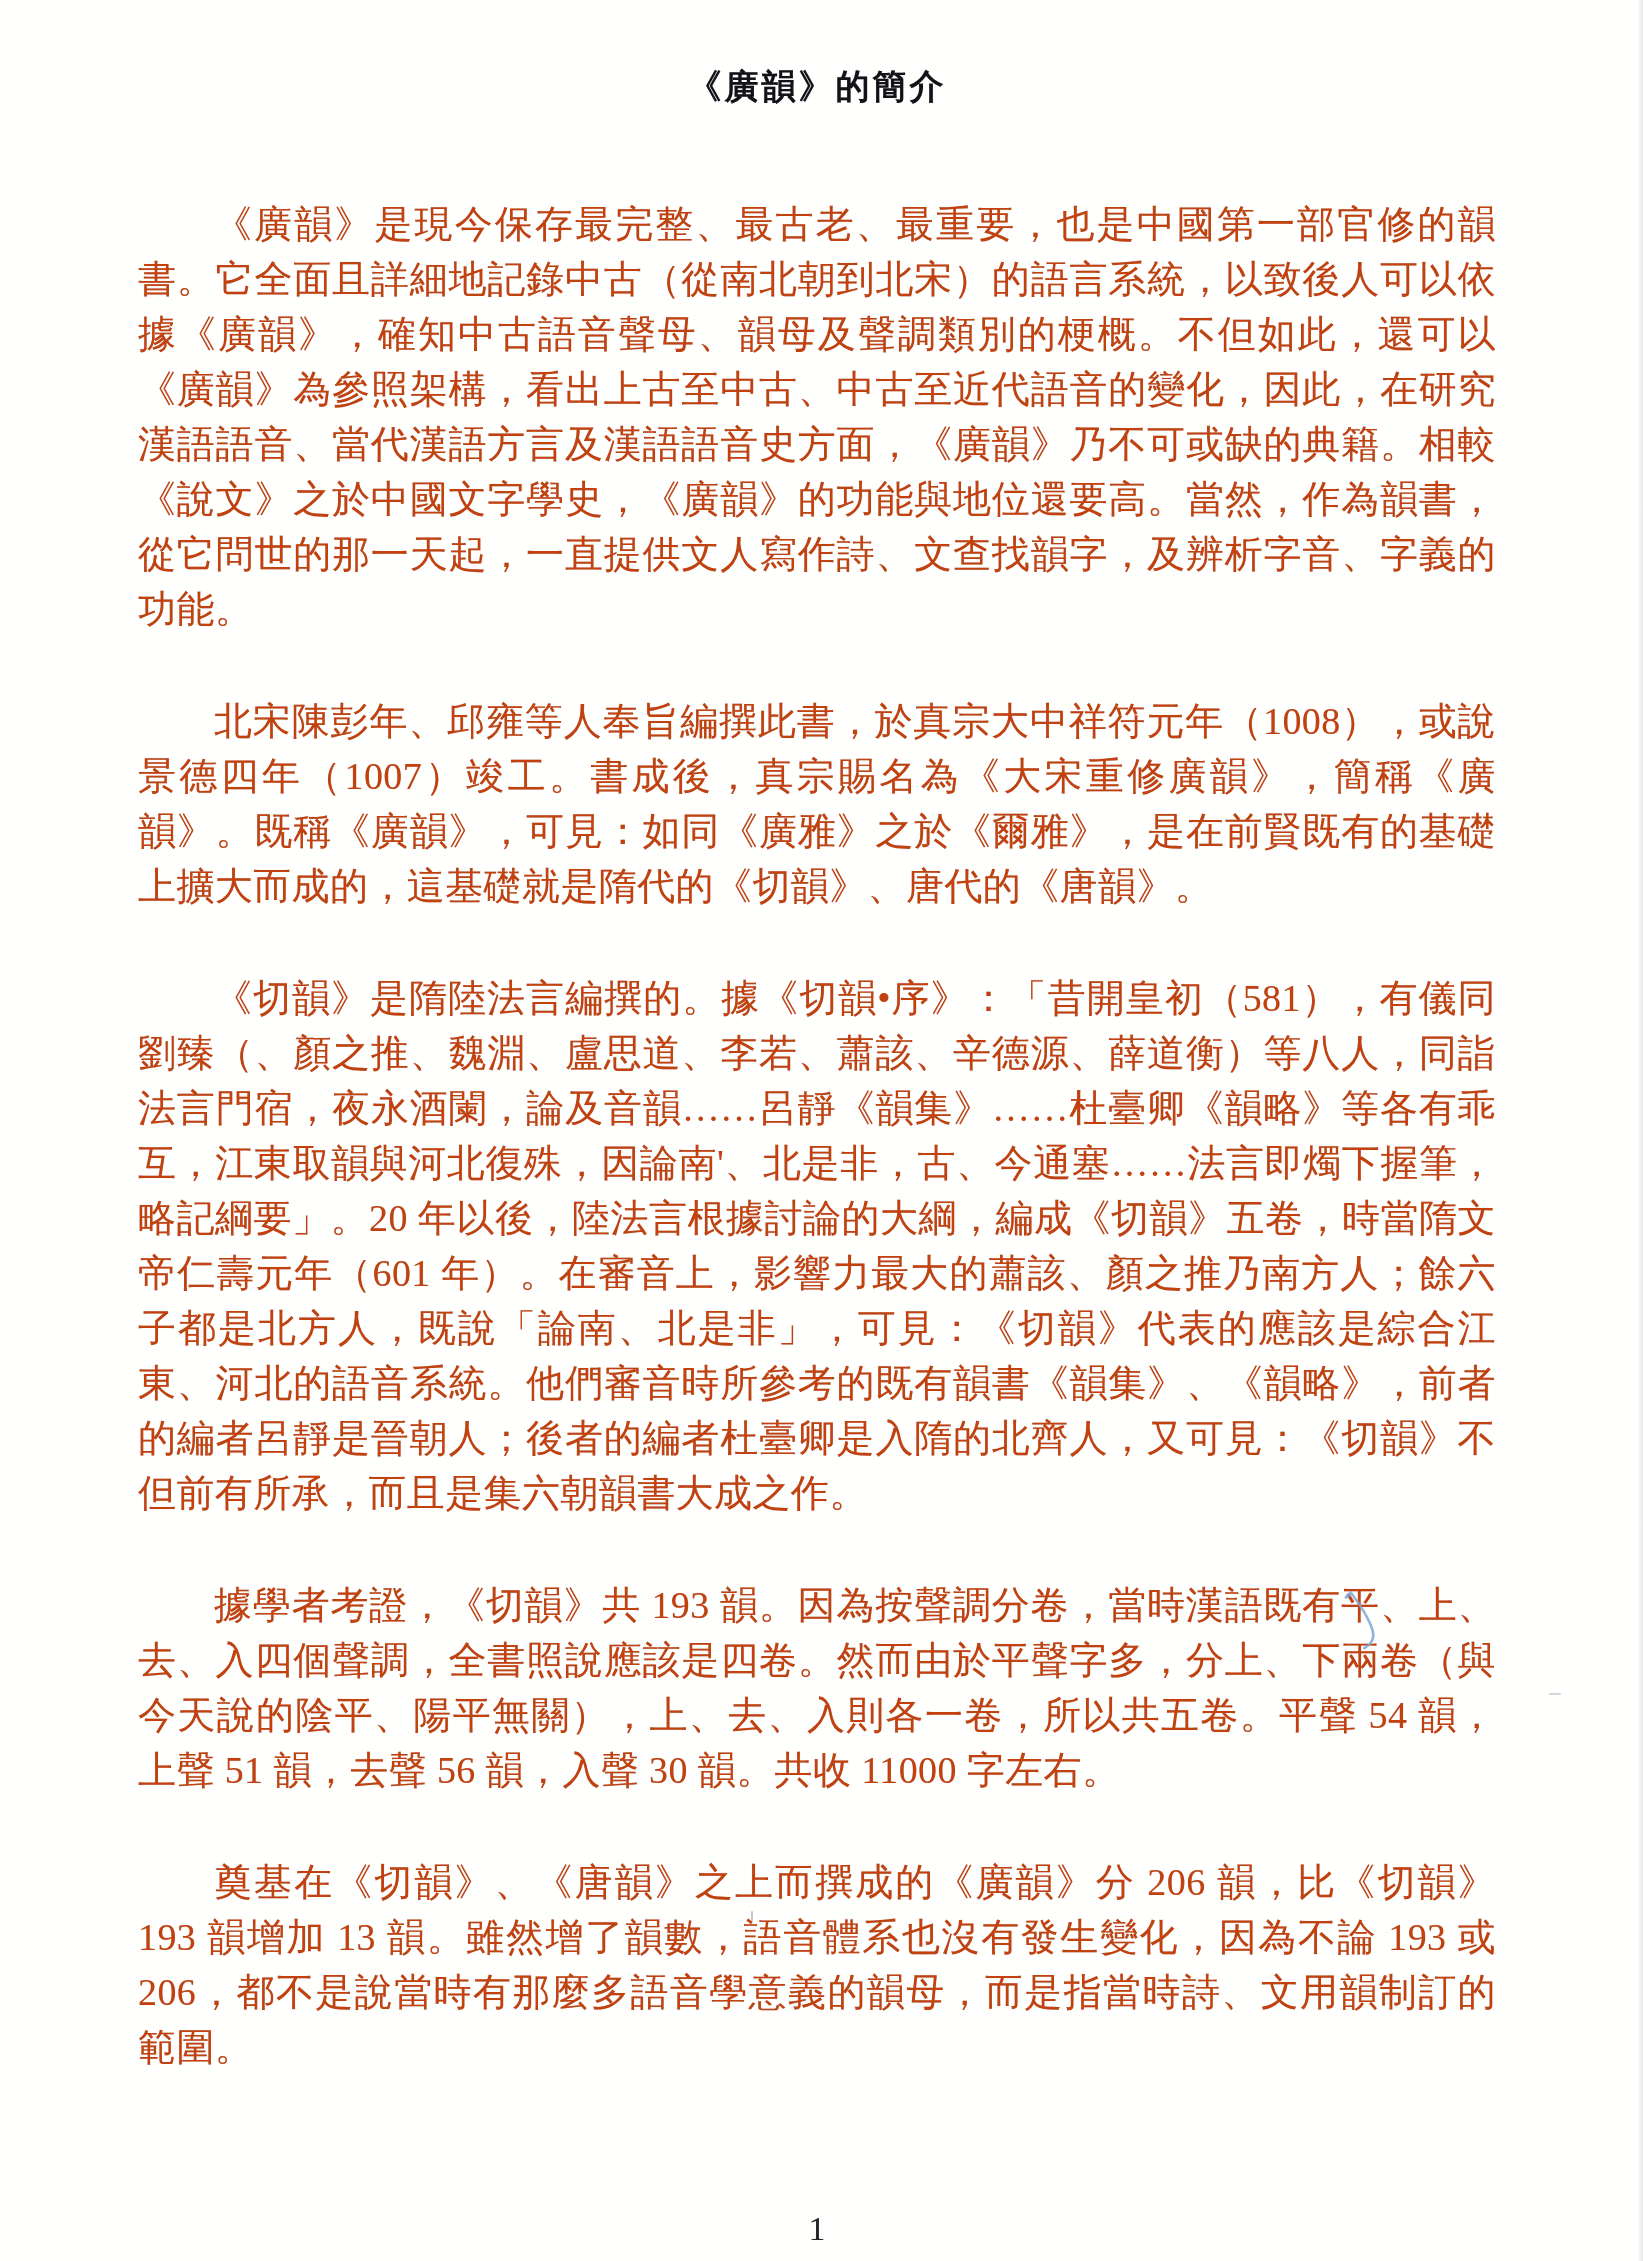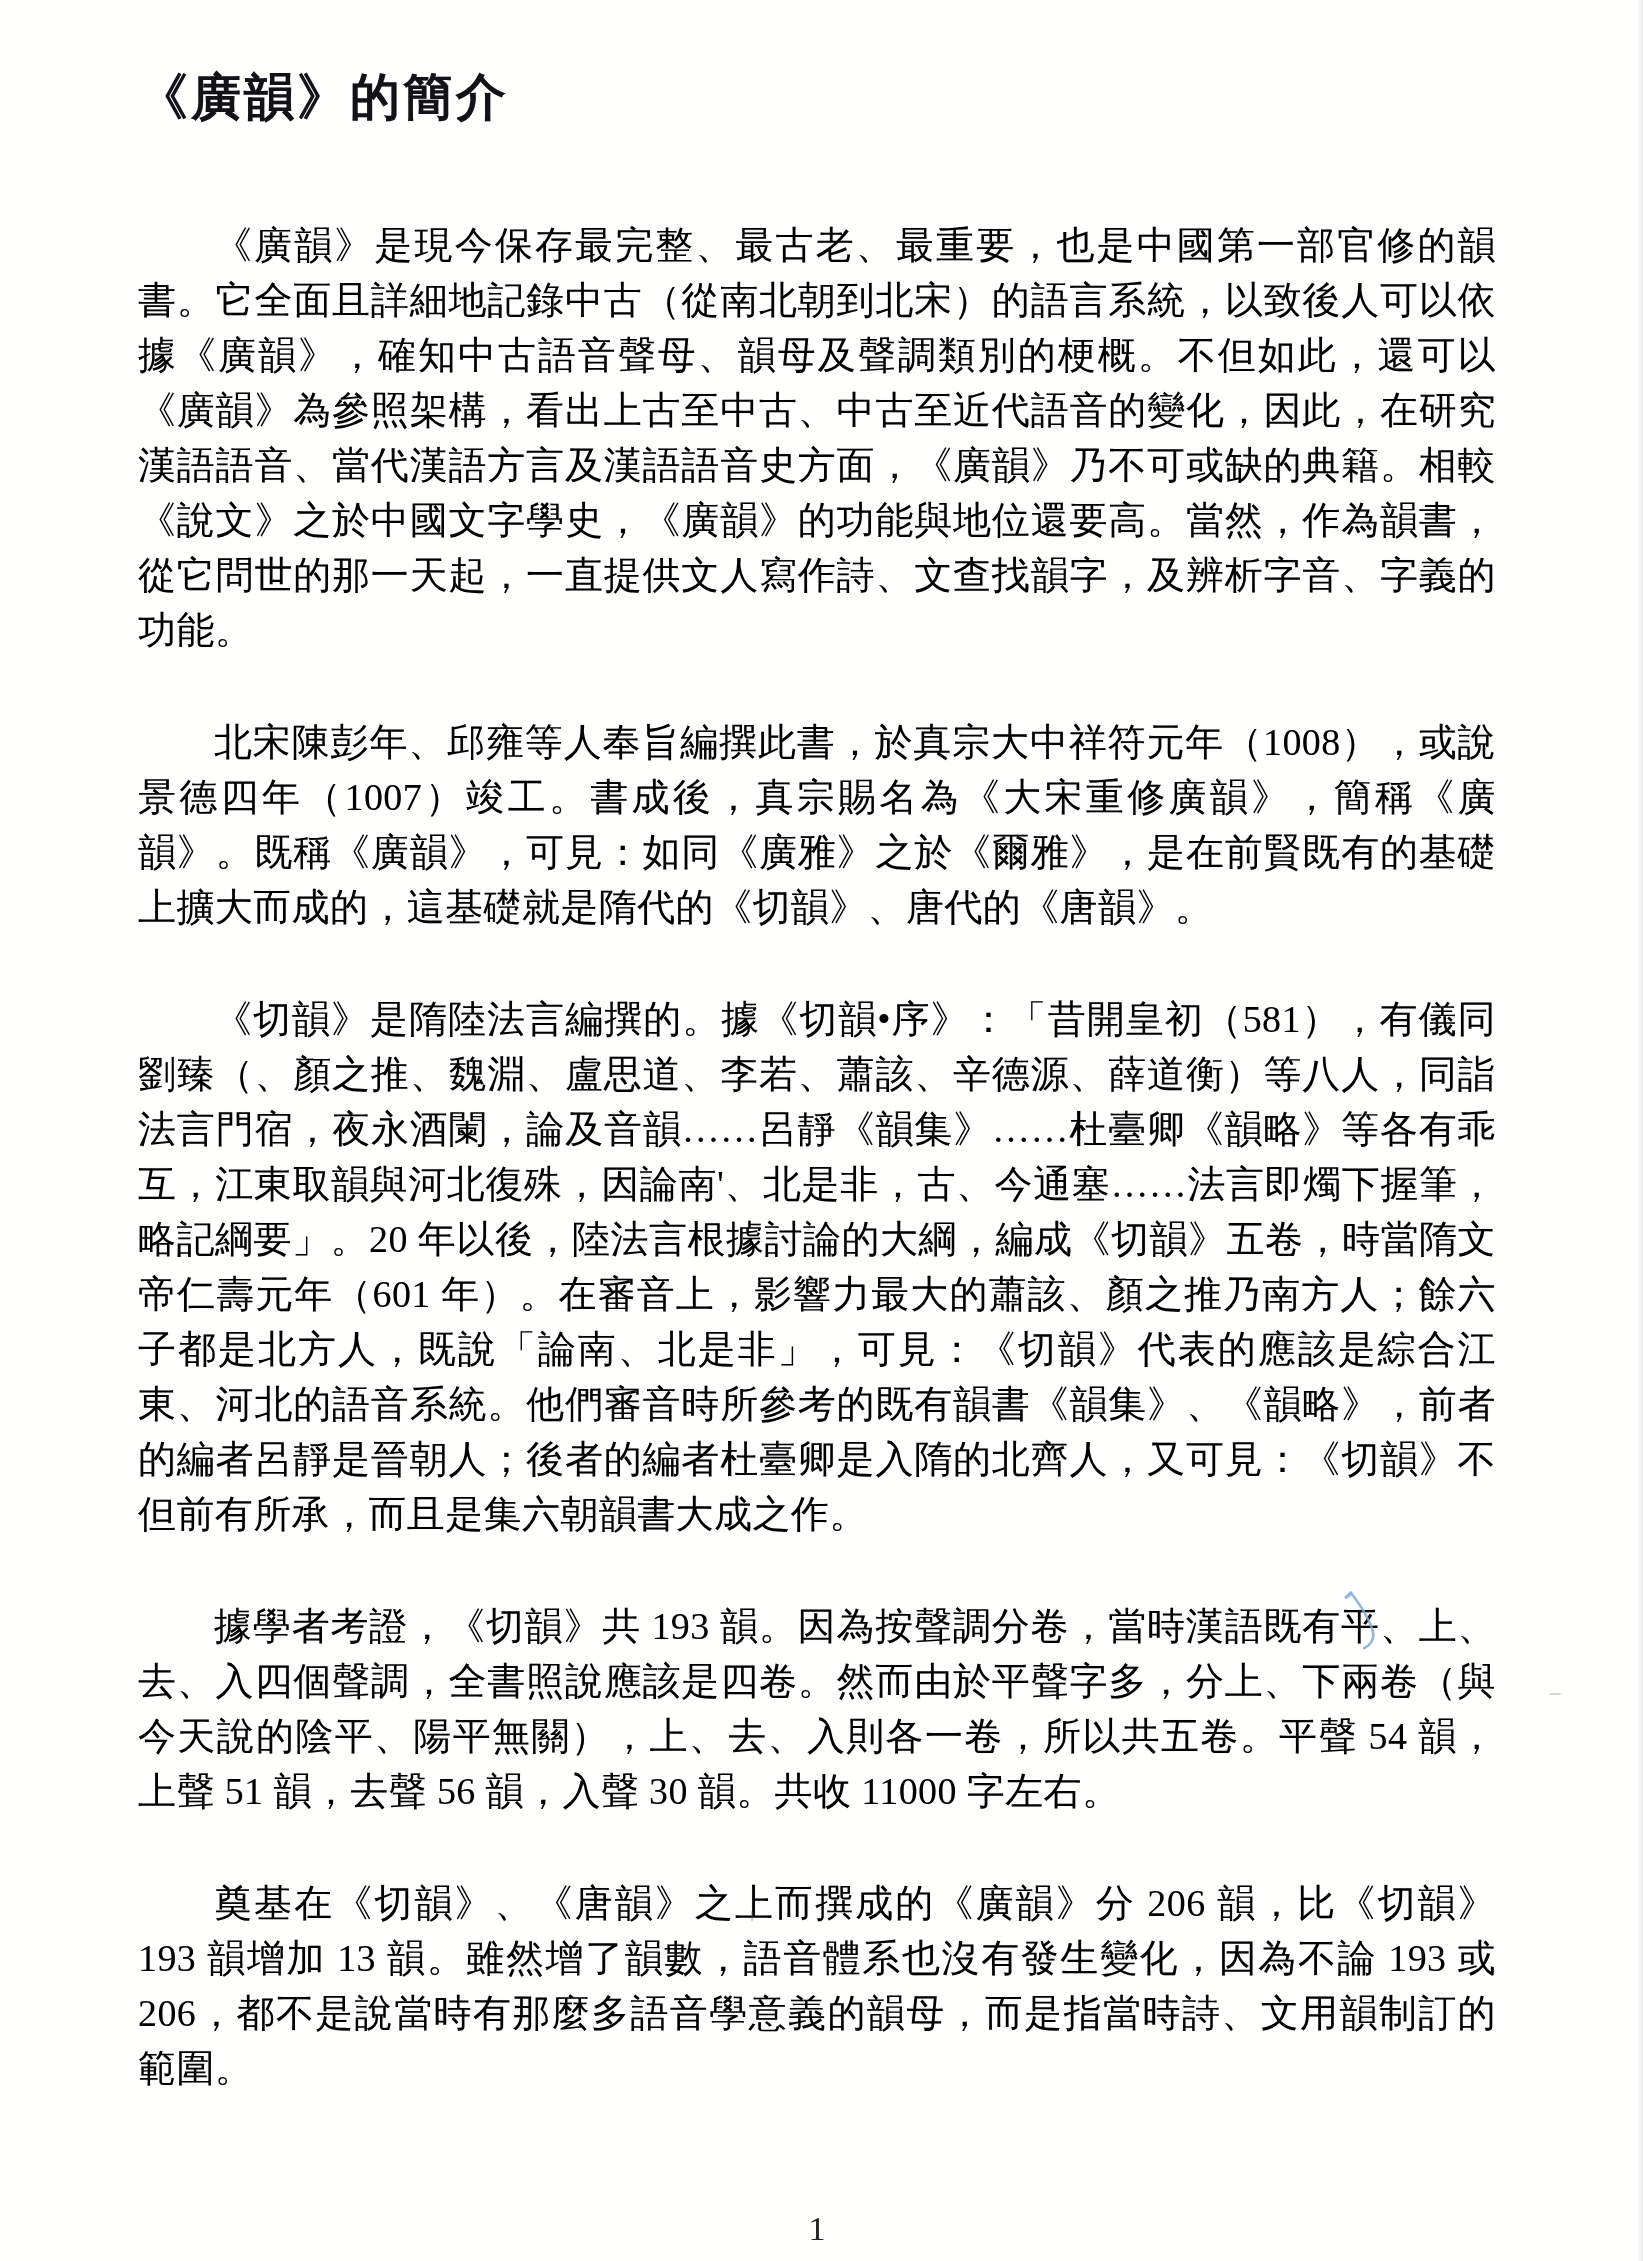--- a/index.html
+++ b/index.html
@@ -19,39 +19,39 @@
   }
   .content {
     position: absolute;
     left: 138px;
     top: 0;
     width: 1358px;
   }
   .doc-title {
     margin: 0;
     padding-top: 64px;
-    text-align: left;
-    font-size: 50px;
+    text-align: center;
+    font-size: 34px;
     font-weight: 700;
     letter-spacing: 3px;
     color: #121217;
     text-shadow: 0 0 0.7px rgba(40,40,90,0.35);
   }
   .body-text {
     margin-top: 87px;
   }
   .para {
     margin: 0 0 57px 0;
     font-size: 38px;
     line-height: 55px;
     text-align: justify;
     text-align-last: left;
     text-indent: 2em;
     letter-spacing: 0.4px;
-    color: #000000;
+    color: #c2410c;
     text-shadow: 0 0 0.7px rgba(50,50,110,0.28);
   }
   .page-number {
     position: absolute;
     left: 138px;
     width: 1358px;
     bottom: 13.3px;
     text-align: center;
     font-size: 34px;
     color: #222;

